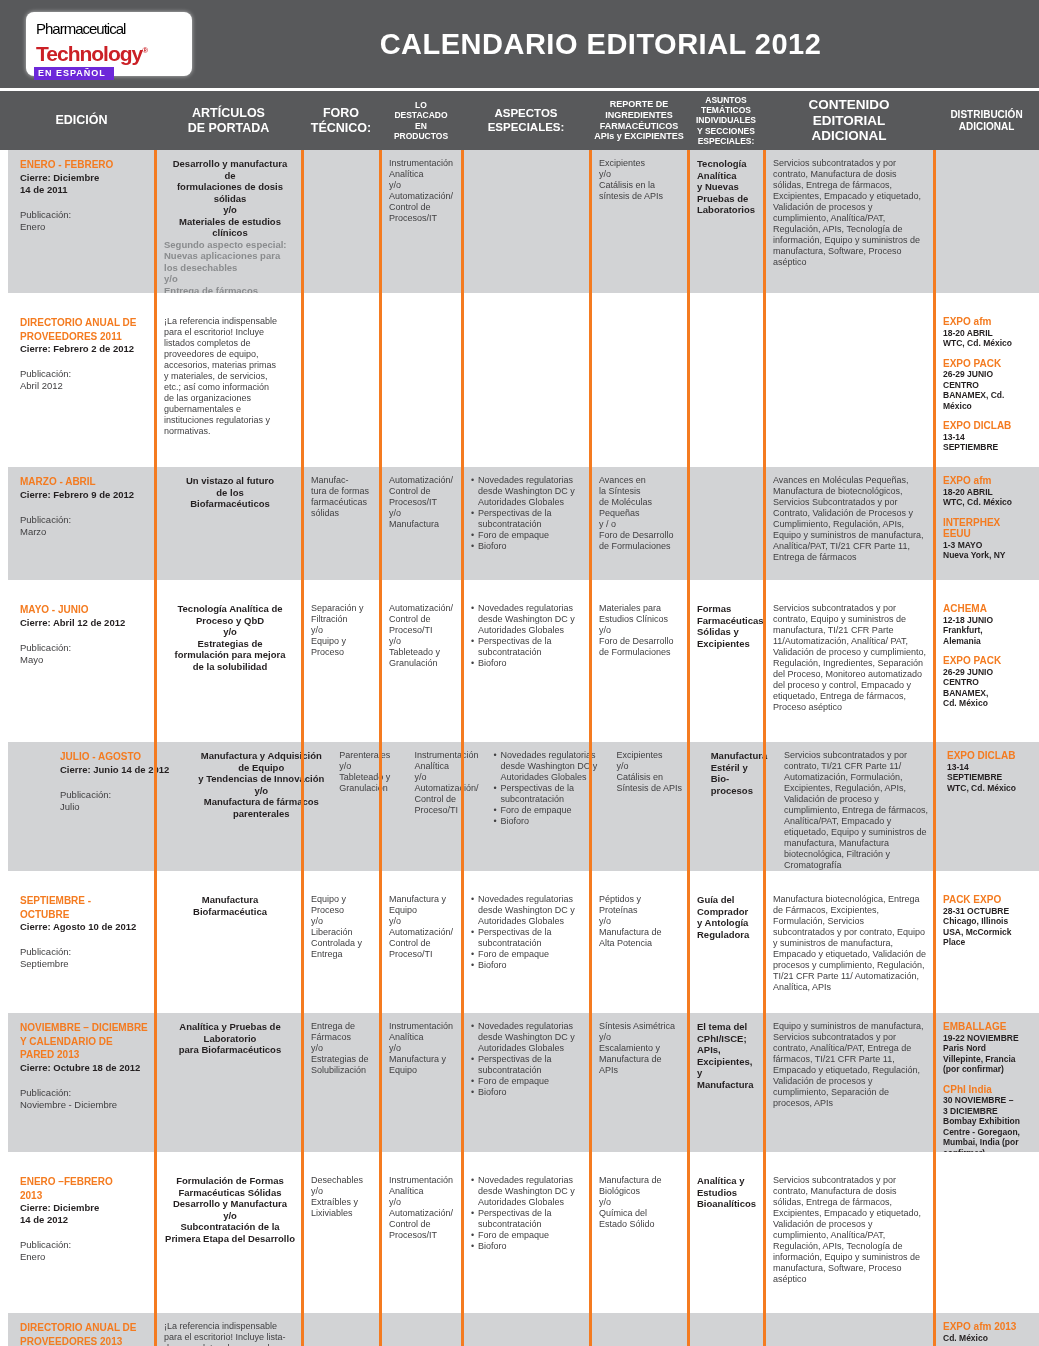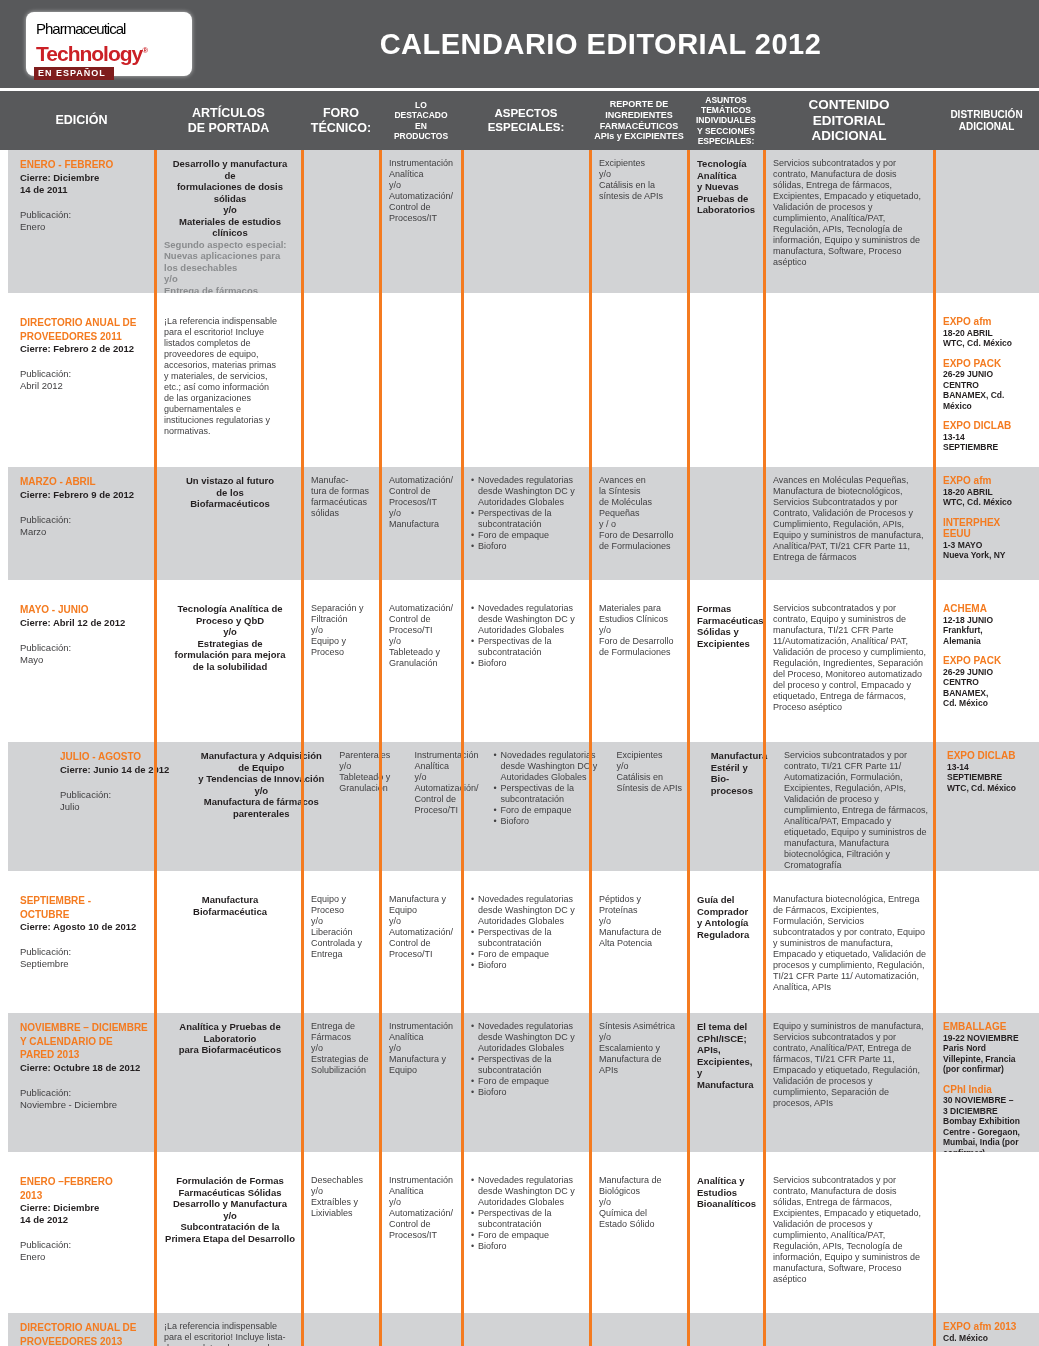--- a/index.html
+++ b/index.html
@@ -7,21 +7,21 @@
     font-family: "Liberation Sans", "DejaVu Sans", sans-serif; color: #414042; }
 
   
   .header { width: 1039px; height: 150px; background: #58595B; }
   .logo-band { height: 88px; display: flex; align-items: center; }
   .logo { position: relative; margin-left: 26px; background: #fff; border-radius: 8px;
           padding: 6px 10px 12px 10px; width: 166px; box-shadow: 0 0 4px rgba(255,255,255,.6); }
   .logo-line1 { font-size: 15px; font-weight: normal; color: #000; letter-spacing: -1px; line-height: 22px; }
   .logo-line2 { font-size: 21px; font-weight: bold; color: #CB2026; letter-spacing: -1px; line-height: 21px; }
   .logo-line2 .reg { font-size: 8px; vertical-align: super; }
-  .logo-tagline { position: absolute; left: 8px; bottom: -4px; background: #7f1d1d; color: #fff;
+  .logo-tagline { position: absolute; left: 8px; bottom: -4px; background: #6d28d9; color: #fff;
           font-size: 9px; font-weight: bold; letter-spacing: 1px; padding: 1px 8px 2px 4px; }
   .main-title { flex: 1; text-align: center; color: #fff; font-size: 29px; font-weight: bold;
           letter-spacing: .5px; padding-right: 30px; }
   .white-rule { height: 3px; background: #fff; }
   .colheads { height: 59px; display: flex; margin-left: 8px; }
   .colhead { display: flex; align-items: center; justify-content: center; text-align: center;
           color: #fff; font-weight: bold; line-height: 1.18; white-space: pre-line; }
   .hc1 { font-size: 12.5px; } .hc2 { font-size: 12.5px; } .hc3 { font-size: 12.5px; }
   .hc4 { font-size: 8.5px; }  .hc5 { font-size: 11.5px; } .hc6 { font-size: 9px; }
   .hc7 { font-size: 8.5px; }  .hc8 { font-size: 13.5px; } .hc9 { font-size: 10px; }
@@ -291,20 +291,24 @@
       <div class="cell c6">Péptidos y
 Proteínas
 y/o
 Manufactura de
 Alta Potencia</div>
       <div class="cell c7"><div class="asuntos-text">Guía del
 Comprador
 y Antología
 Reguladora</div></div>
       <div class="cell c8">Manufactura biotecnológica, Entrega de Fármacos, Excipientes, Formulación, Servicios subcontratados y por contrato, Equipo y suministros de manufactura, Empacado y etiquetado, Validación de procesos y cumplimiento, Regulación, TI/21 CFR Parte 11/ Automatización, Analítica, APIs</div>
+      <div class="cell c9"><div class="event"><div class="event-name">PACK EXPO</div><div class="event-details">28-31 OCTUBRE
+Chicago, Illinois
+USA, McCormick
+Place</div></div></div>
     </div>
     <div class="row gray" style="height: 139px;">
       <div class="cell c1 first"><div class="ed-title">NOVIEMBRE – DICIEMBRE
 Y CALENDARIO DE
 PARED 2013</div><div class="ed-cierre">Cierre: Octubre 18 de 2012</div><div class="ed-pub">Publicación:
 Noviembre - Diciembre</div></div>
       <div class="cell c2"><div class="seg bold">Analítica y Pruebas de
 Laboratorio
 para Biofarmacéuticos</div></div>
       <div class="cell c3">Entrega de

